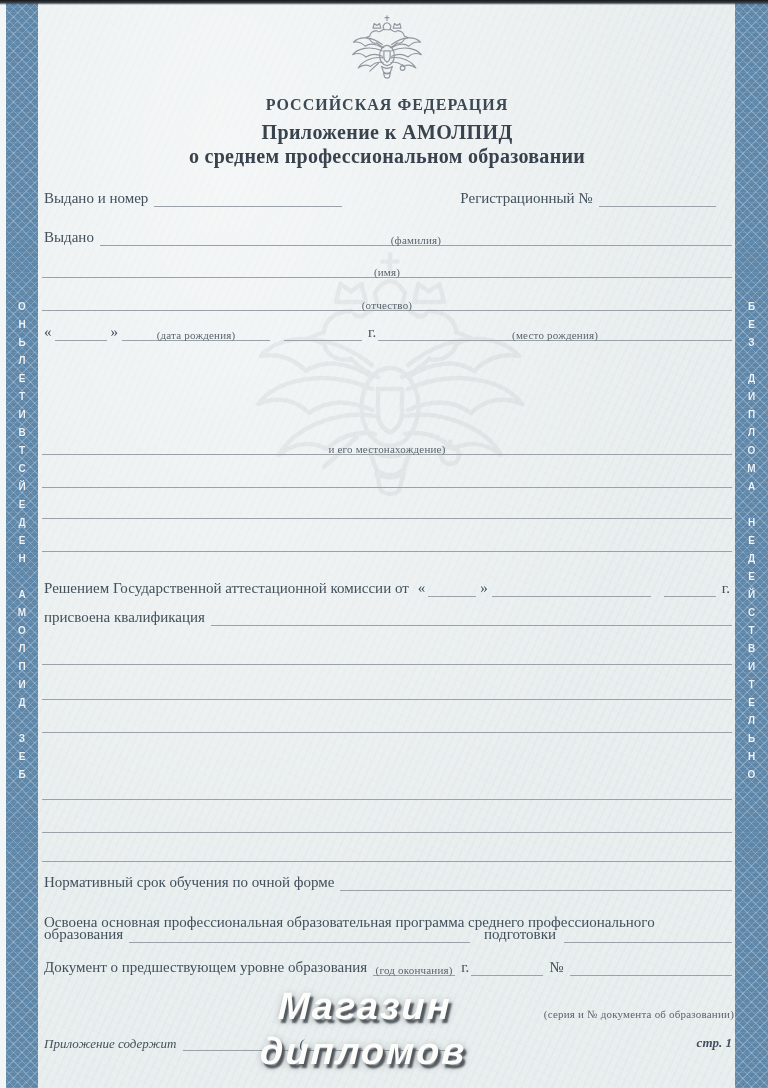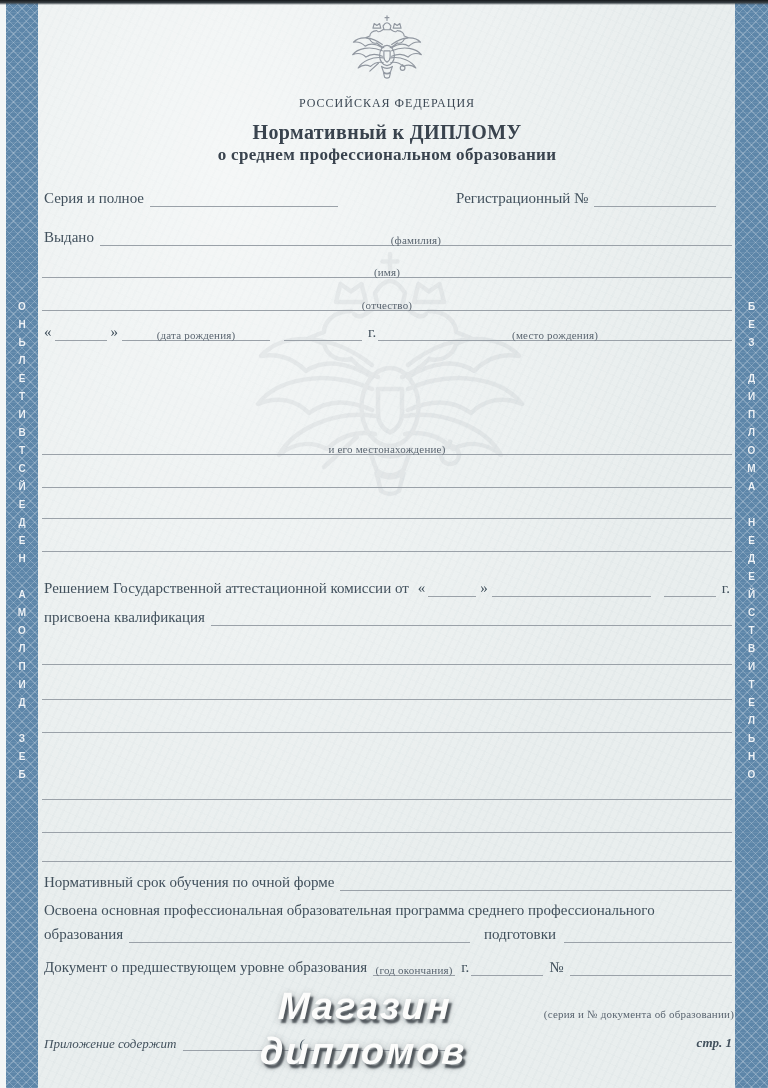--- a/index.html
+++ b/index.html
@@ -37,36 +37,36 @@
   .strip-right{right:0;width:33px;}
   .vtext{
     writing-mode:vertical-rl;text-orientation:upright;
     font-family:"Liberation Sans", sans-serif;font-weight:bold;
     font-size:10px;letter-spacing:7px;color:#eef3f8;white-space:nowrap;
     text-shadow:0 0 1px rgba(40,70,100,.35);
   }
   .content{position:absolute;left:42px;right:36px;top:0;bottom:0;z-index:2;}
   .eagle{position:absolute;left:50%;transform:translateX(-50%);top:14px;opacity:.9;}
   .country{position:absolute;top:96px;left:0;right:0;text-align:center;
-    font-weight:normal;font-size:12px;letter-spacing:1px;color:#3c4854;}
+    font-weight:bold;font-size:16px;letter-spacing:1px;color:#3c4854;}
   .title1{position:absolute;top:121px;left:0;right:0;text-align:center;
     font-weight:bold;font-size:20px;letter-spacing:.4px;color:#39434e;}
   .title2{position:absolute;top:145px;left:0;right:0;text-align:center;
-    font-weight:bold;font-size:17px;letter-spacing:.3px;color:#39434e;}
+    font-weight:bold;font-size:20px;letter-spacing:.3px;color:#39434e;}
   .arow{position:absolute;left:0;right:0;height:18px;display:flex;align-items:flex-end;
     font-size:15px;color:var(--ink);}
   .lb{white-space:nowrap;line-height:1.05;padding:0 6px 0 2px;}
   .lb-after{padding:0 2px 0 6px;}
   .f{position:relative;border-bottom:1px solid var(--line);align-self:flex-end;height:14px;}
   .fx{flex:1;}
   .cp{position:absolute;top:3px;left:50%;transform:translateX(-50%);
     font-size:11px;color:var(--caption);white-space:nowrap;letter-spacing:.2px;}
   .cp-right{left:auto;right:-2px;transform:none;margin-top:44px;}
   .sp{align-self:flex-end;}
-  .txtrow{height:auto;line-height:1.25;}
+  .txtrow{height:auto;line-height:1.25;margin-top:12px;}
   .foot{font-style:italic;font-size:13px;}
   .foot .lb{font-style:italic;}
   .pageno{font-weight:bold;white-space:nowrap;padding-left:8px;}
   .center-emblem{position:absolute;left:240px;top:248px;opacity:.11;z-index:1;}
   .shop-mark{
     position:absolute;left:0;right:40px;top:984px;z-index:5;text-align:center;
     font-family:"Liberation Sans", sans-serif;font-weight:bold;font-style:italic;
     font-size:38px;letter-spacing:2px;line-height:1.18;color:#fcfcfb;
     text-shadow:3px 4px 2px rgba(72,78,84,.92), 1px 2px 7px rgba(72,78,84,.45);
     transform:skewX(-2deg);
@@ -121,25 +121,25 @@
     <use href="#eagleSym" style="stroke:#9b7fae"></use>
   </svg>
 
   <div class="content">
 
     <svg class="eagle" viewBox="0 -6 100 106" width="78" height="83">
         <use href="#eagleSym"></use>
       </svg>
 
     <div class="country">РОССИЙСКАЯ ФЕДЕРАЦИЯ</div>
-    <div class="title1">Нормативный к ДИПЛОМУ</div>
+    <div class="title1">Приложение к АМОЛПИД</div>
     <div class="title2">о среднем профессиональном образовании</div>
 
     <div class="arow" style="top:189px">
-      <span class="lb">Серия и полное</span>
+      <span class="lb">Выдано и номер</span>
       <span class="f" style="width:188px"></span>
       <span class="sp" style="width:116px"></span>
       <span class="lb">Регистрационный №</span>
       <span class="f fx" style="margin-right:16px"></span>
     </div>
 
     <div class="arow" style="top:228px">
       <span class="lb">Выдано</span>
       <span class="f fx">
         <span class="cp">(фамилия)</span>

